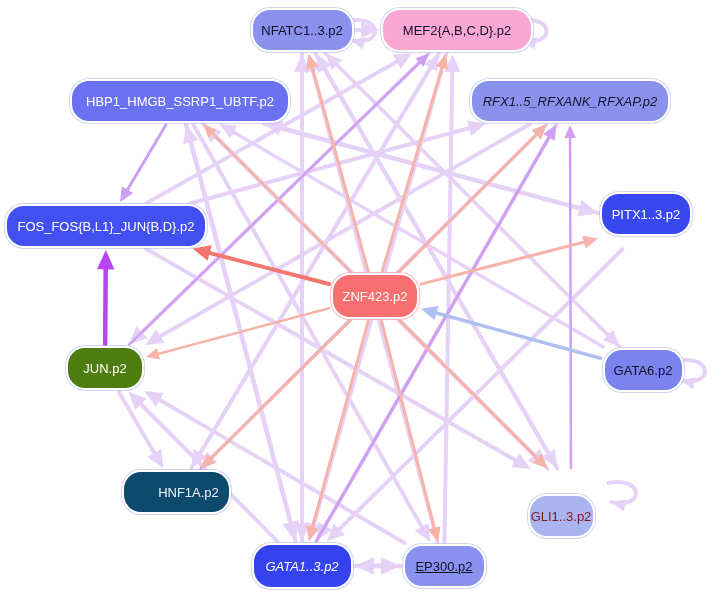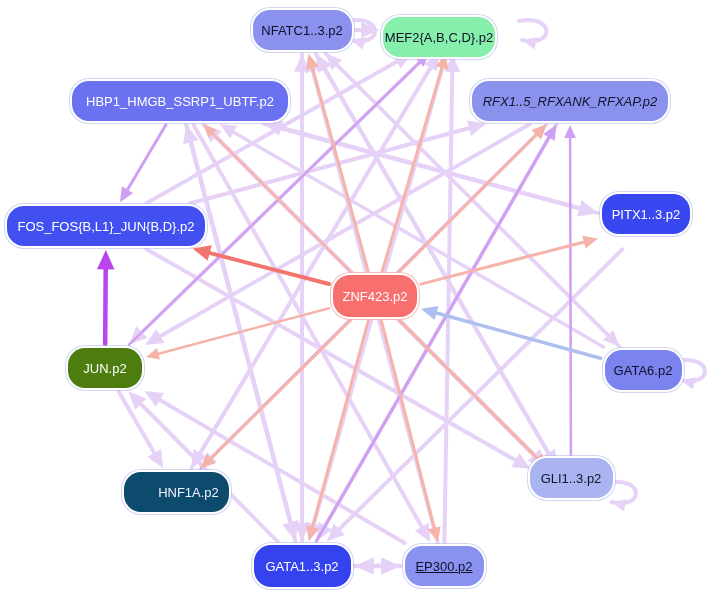--- a/index.html
+++ b/index.html
@@ -136,21 +136,21 @@
       <polygon points="547.5857864376269,468.5857864376269 532.6163358799076,462.9077189846989 541.9077189846989,453.6163358799077" fill="#f6b3a9"></polygon>
       <line x1="105.1690137352712" y1="344.0000495914901" x2="105.7353548332233" y2="263.57961368229206" stroke="#b945ee" stroke-width="4.5" stroke-linecap="round"></line>
       <polygon points="105.8309862647288,249.9999504085099 114.42415346715234,269.4609467198808 96.96458640086098,269.3379920222309" fill="#b945ee"></polygon>
       <line x1="329.0644601681541" y1="284.04651379840436" x2="204.53681012710322" y2="251.64154910370715" stroke="#f2766d" stroke-width="4" stroke-linecap="round"></line>
       <polygon points="192.4783969747031,248.50367207520154 211.72190813931405,245.23451651795233 207.6874948169497,260.7381905710382" fill="#f2766d"></polygon>
     </svg>
 
   <div class="node" style="left: 252.5px; top: 10px; width: 99px; height: 40px; background: rgb(138, 146, 238); color: rgb(16, 16, 40); box-shadow: rgb(255, 255, 255) 0px 0px 0px 2px, rgba(170, 180, 235, 0.55) 0px 0px 0px 3px;">
       <span>NFATC1..3.p2</span>
     </div>
-  <div class="node" style="left: 383px; top: 17px; width: 112px; height: 40px; background: #86efac; color: rgb(16, 16, 40); box-shadow: rgb(255, 255, 255) 0px 0px 0px 2px, rgba(170, 180, 235, 0.55) 0px 0px 0px 3px;">
+  <div class="node" style="left: 383px; top: 10px; width: 148px; height: 40px; background: #f9a8d4; color: rgb(16, 16, 40); box-shadow: rgb(255, 255, 255) 0px 0px 0px 2px, rgba(170, 180, 235, 0.55) 0px 0px 0px 3px;">
       <span>MEF2{A,B,C,D}.p2</span>
     </div>
   <div class="node" style="left: 72px; top: 81px; width: 216px; height: 40px; background: rgb(106, 114, 242); color: rgb(255, 255, 255); box-shadow: rgb(255, 255, 255) 0px 0px 0px 2px, rgba(170, 180, 235, 0.55) 0px 0px 0px 3px;">
       <span>HBP1_HMGB_SSRP1_UBTF.p2</span>
     </div>
   <div class="node" style="left: 472px; top: 81px; width: 196px; height: 40px; background: rgb(138, 146, 238); color: #0f172a; box-shadow: rgb(255, 255, 255) 0px 0px 0px 2px, rgba(170, 180, 235, 0.55) 0px 0px 0px 3px; font-style: italic;">
       <span>RFX1..5_RFXANK_RFXAP.p2</span>
     </div>
   <div class="node" style="left: 7px; top: 206px; width: 198px; height: 40px; background: rgb(66, 80, 242); color: rgb(255, 255, 255); box-shadow: rgb(255, 255, 255) 0px 0px 0px 2px, rgba(170, 180, 235, 0.55) 0px 0px 0px 3px;">
       <span>FOS_FOS{B,L1}_JUN{B,D}.p2</span>
@@ -163,22 +163,22 @@
     </div>
   <div class="node" style="left: 68px; top: 348px; width: 74px; height: 40px; background: #4d7c0f; color: rgb(255, 255, 255); box-shadow: rgb(255, 255, 255) 0px 0px 0px 2px, rgba(170, 180, 235, 0.55) 0px 0px 0px 3px;">
       <span>JUN.p2</span>
     </div>
   <div class="node" style="left: 604.5px; top: 350px; width: 77px; height: 40px; background: rgb(123, 132, 238); color: rgb(16, 16, 40); box-shadow: rgb(255, 255, 255) 0px 0px 0px 2px, rgba(170, 180, 235, 0.55) 0px 0px 0px 3px;">
       <span>GATA6.p2</span>
     </div>
   <div class="node" style="left: 124px; top: 472px; width: 81px; height: 40px; background: #0c4a6e; color: rgb(242, 242, 255); box-shadow: rgb(255, 255, 255) 0px 0px 0px 2px, rgba(170, 180, 235, 0.55) 0px 0px 0px 3px; padding-left: 24px;">
       <span>HNF1A.p2</span>
     </div>
-  <div class="node" style="left: 529.5px; top: 458px; width: 83px; height: 40px; background: rgb(170, 180, 240); color: #0f172a; box-shadow: rgb(255, 255, 255) 0px 0px 0px 2px, rgba(170, 180, 235, 0.55) 0px 0px 0px 3px;">
+  <div class="node" style="left: 529.5px; top: 496px; width: 63px; height: 40px; background: rgb(170, 180, 240); color: #7f1d1d; box-shadow: rgb(255, 255, 255) 0px 0px 0px 2px, rgba(170, 180, 235, 0.55) 0px 0px 0px 3px;">
       <span>GLI1..3.p2</span>
     </div>
-  <div class="node" style="left: 253.5px; top: 545px; width: 97px; height: 42px; background: rgb(53, 67, 238); color: rgb(255, 255, 255); box-shadow: rgb(255, 255, 255) 0px 0px 0px 2px, rgba(170, 180, 235, 0.55) 0px 0px 0px 3px;">
+  <div class="node" style="left: 253.5px; top: 545px; width: 97px; height: 42px; background: rgb(53, 67, 238); color: rgb(255, 255, 255); box-shadow: rgb(255, 255, 255) 0px 0px 0px 2px, rgba(170, 180, 235, 0.55) 0px 0px 0px 3px; font-style: italic;">
       <span>GATA1..3.p2</span>
     </div>
   <div class="node" style="left: 404.5px; top: 546px; width: 79px; height: 40px; background: rgb(138, 146, 240); color: rgb(16, 16, 40); box-shadow: rgb(255, 255, 255) 0px 0px 0px 2px, rgba(170, 180, 235, 0.55) 0px 0px 0px 3px; text-decoration: underline;">
       <span>EP300.p2</span>
     </div>
 </div>
 
 </body></html>

